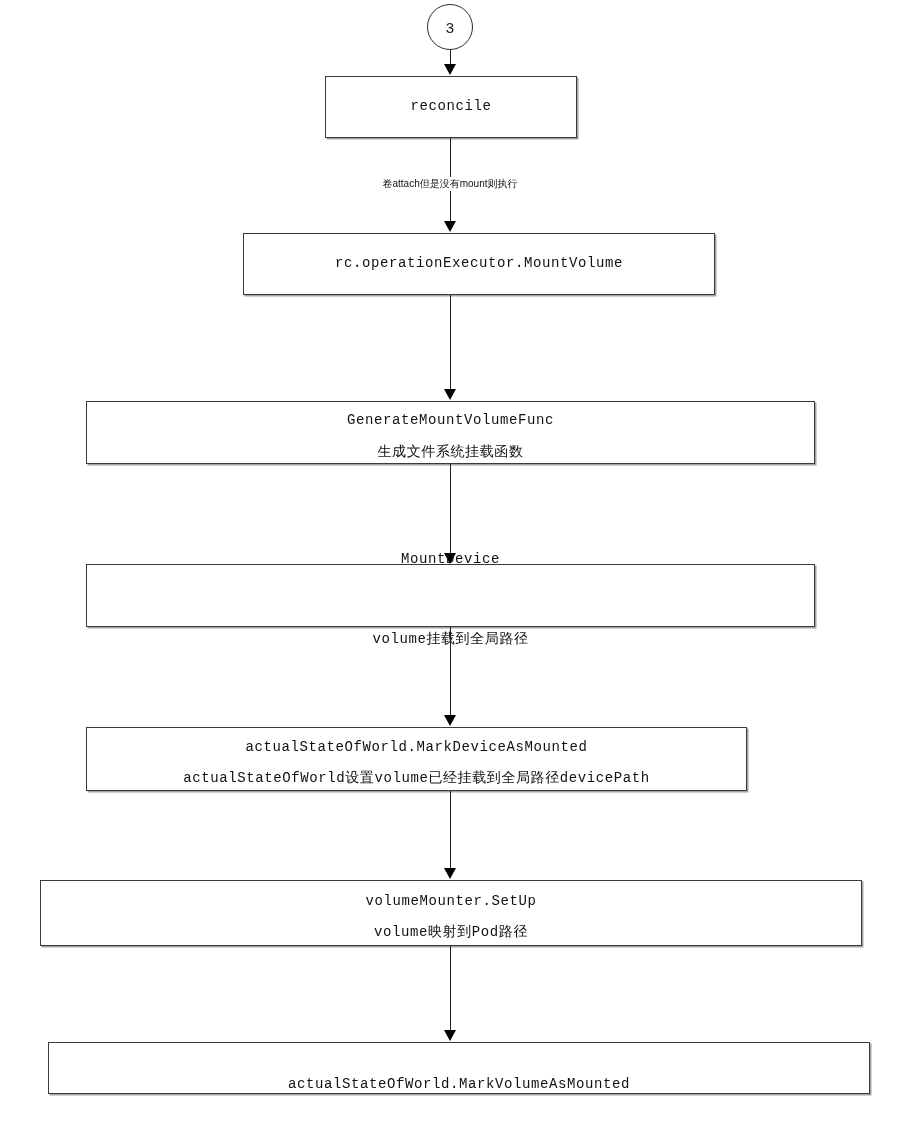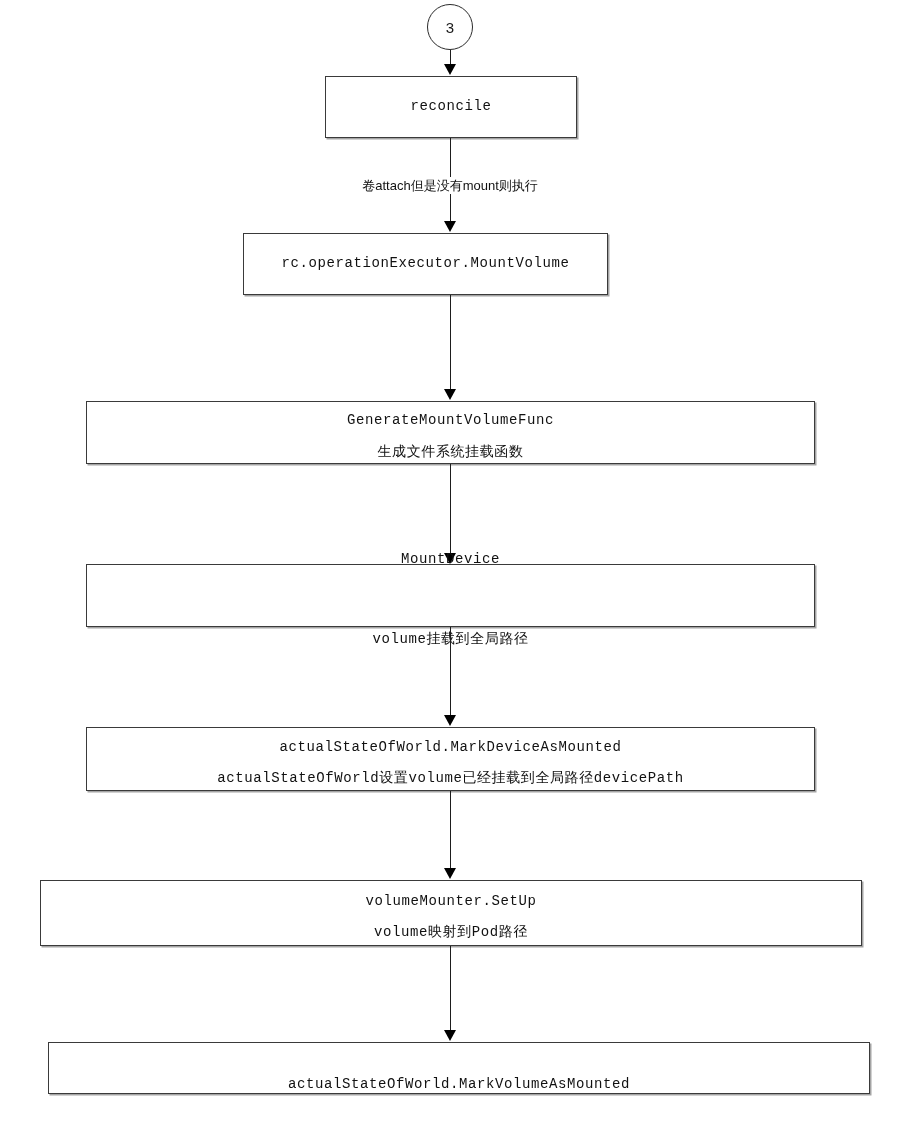--- a/index.html
+++ b/index.html
@@ -80,21 +80,21 @@
     height: 0;
     border-left: 6.5px solid transparent;
     border-right: 6.5px solid transparent;
     border-top: 11px solid #000000;
   }
 
   
   .edge-label {
     position: absolute;
     font-family: "Liberation Sans", "DejaVu Sans", sans-serif;
-    font-size: 13px;
+    font-size: 10px;
     line-height: 1;
     color: #111111;
     white-space: nowrap;
     background: #ffffff;
     padding: 2px 4px;
     transform: translateX(-50%);
   }
 </style>
 </head>
 <body>
@@ -109,21 +109,21 @@
   <div class="arrow-head" style="left:443.5px; top:64px;"></div>
 
   <div class="node-box single" style="left:325px; top:76px; width:252px; height:62px;">
     <span class="node-line primary">reconcile</span>
   </div>
 
   <div class="connector" style="left:450px; top:138px; height:84px;"></div>
   <div class="edge-label" style="left:450px; top:177px;">卷attach但是没有mount则执行</div>
   <div class="arrow-head" style="left:443.5px; top:221px;"></div>
 
-  <div class="node-box single" style="left:243px; top:233px; width:365px; height:62px;">
+  <div class="node-box single" style="left:243px; top:233px; width:472px; height:62px;">
     <span class="node-line primary">rc.operationExecutor.MountVolume</span>
   </div>
 
   <div class="connector" style="left:450px; top:295px; height:95px;"></div>
   <div class="arrow-head" style="left:443.5px; top:389px;"></div>
 
   <div class="node-box" style="left:86px; top:401px; width:729px; height:63px;">
     <span class="node-line primary">GenerateMountVolumeFunc</span>
     <span class="node-line secondary">生成文件系统挂载函数</span>
   </div>
@@ -132,21 +132,21 @@
   <div class="arrow-head" style="left:443.5px; top:553px;"></div>
 
   <div class="node-box" style="left:86px; top:564px; width:729px; height:63px;gap:48px;">
     <span class="node-line primary">MountDevice</span>
     <span class="node-line secondary">volume挂载到全局路径</span>
   </div>
 
   <div class="connector" style="left:450px; top:627px; height:89px;"></div>
   <div class="arrow-head" style="left:443.5px; top:715px;"></div>
 
-  <div class="node-box" style="left:86px; top:727px; width:729px; height:64px;align-items:center;">
+  <div class="node-box" style="left:86px; top:727px; width:661px; height:64px;align-items:center;">
     <span class="node-line primary">actualStateOfWorld.MarkDeviceAsMounted</span>
     <span class="node-line secondary">actualStateOfWorld设置volume已经挂载到全局路径devicePath</span>
   </div>
 
   <div class="connector" style="left:450px; top:791px; height:78px;"></div>
   <div class="arrow-head" style="left:443.5px; top:868px;"></div>
 
   <div class="node-box" style="left:40px; top:880px; width:822px; height:66px;align-items:center;">
     <span class="node-line primary">volumeMounter.SetUp</span>
     <span class="node-line secondary">volume映射到Pod路径</span>

